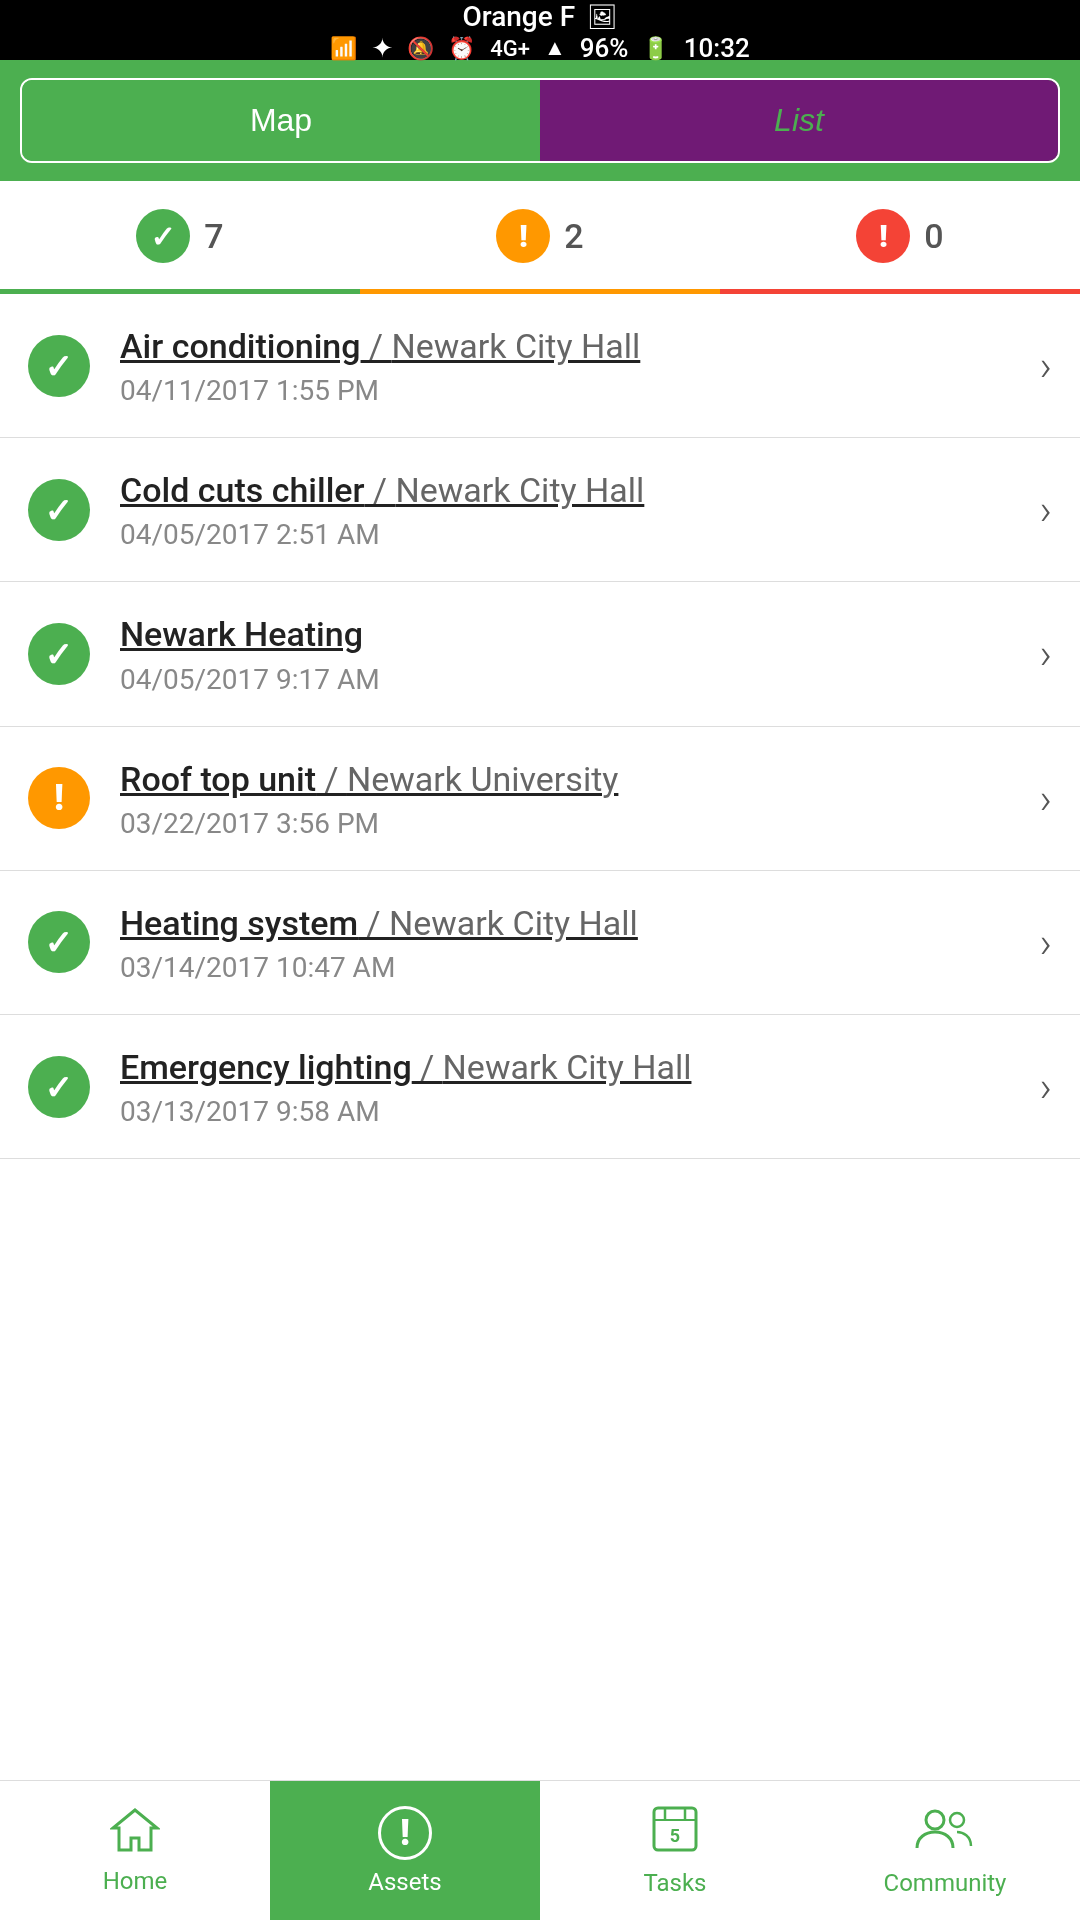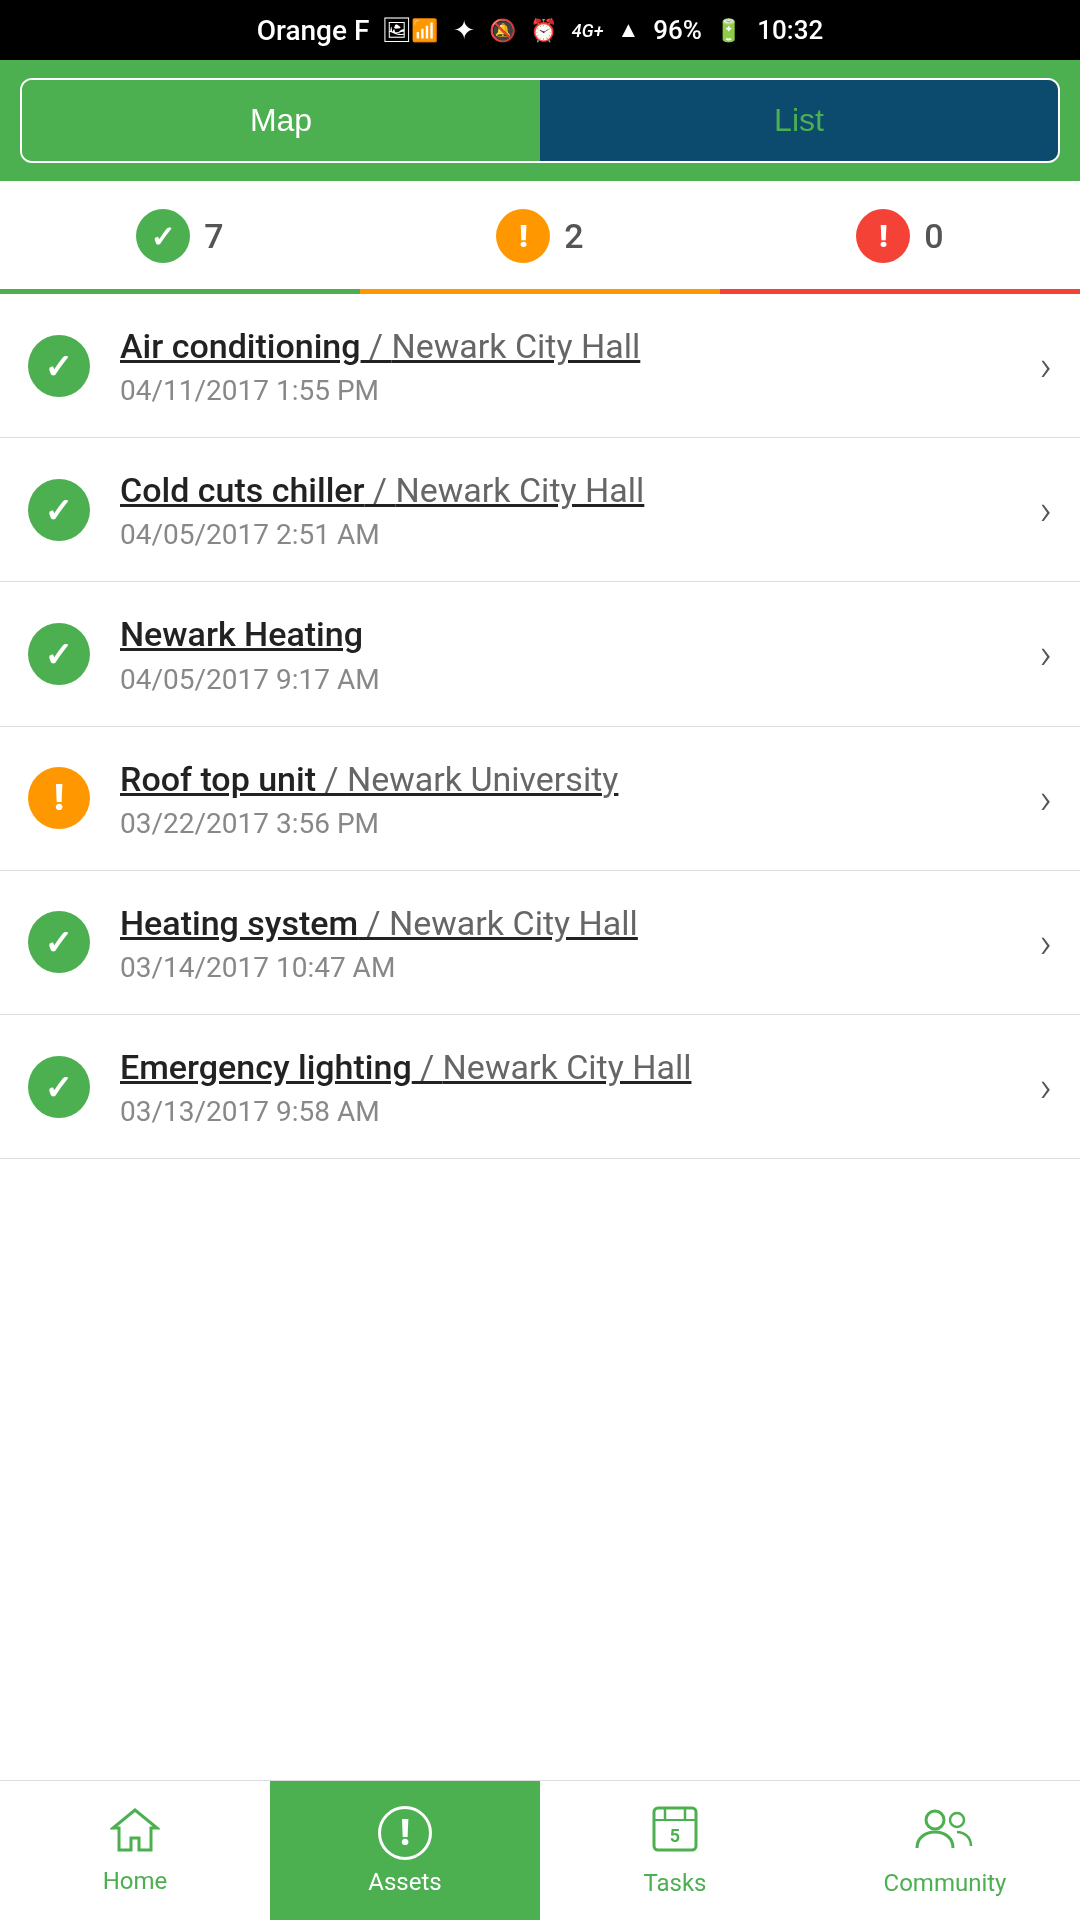--- a/index.html
+++ b/index.html
@@ -12,24 +12,25 @@
       overflow-x: hidden;
     }
 
     
     .status-bar {
       background: #000;
       color: #fff;
       height: 60px;
       display: flex;
       align-items: center;
-      justify-content: center;
+      justify-content: space-between;
       padding: 0 24px;
       font-size: 28px;
       font-weight: 500;
+      flex-direction: column;
     }
     .status-bar-left { display: flex; align-items: center; gap: 12px; }
     .status-bar-right { display: flex; align-items: center; gap: 14px; font-size: 26px; }
 
     
     .app-header {
       background: #4CAF50;
       padding: 18px 20px;
     }
     .toggle-buttons {
@@ -46,22 +47,23 @@
       text-align: center;
       cursor: pointer;
       border: none;
       outline: none;
     }
     .toggle-btn.active {
       background: #4CAF50;
       color: #fff;
     }
     .toggle-btn.inactive {
-      background: #0c4a6e;
+      background: #701a75;
       color: #4CAF50;
+      font-style: italic;
     }
 
     
     .filter-tabs {
       display: flex;
       border-bottom: 3px solid #eee;
     }
     .filter-tab {
       flex: 1;
       display: flex;
@@ -205,21 +207,21 @@
 <div class="status-bar">
   <div class="status-bar-left">
     <span>Orange F</span>
     <span style="font-size:24px;">🖼</span>
   </div>
   <div class="status-bar-right">
     <span style="font-size:22px;">📶</span>
     <span>✦</span>
     <span style="font-size:22px;">🔕</span>
     <span style="font-size:22px;">⏰</span>
-    <span style="font-size:18px;font-style:italic;">4G+</span>
+    <span style="font-size:22px;">4G+</span>
     <span style="font-size:22px;">▲</span>
     <span>96%</span>
     <span style="font-size:22px;">🔋</span>
     <span>10:32</span>
   </div>
 </div>
 
 <div class="app-header">
   <div class="toggle-buttons">
     <button class="toggle-btn active">Map</button>

